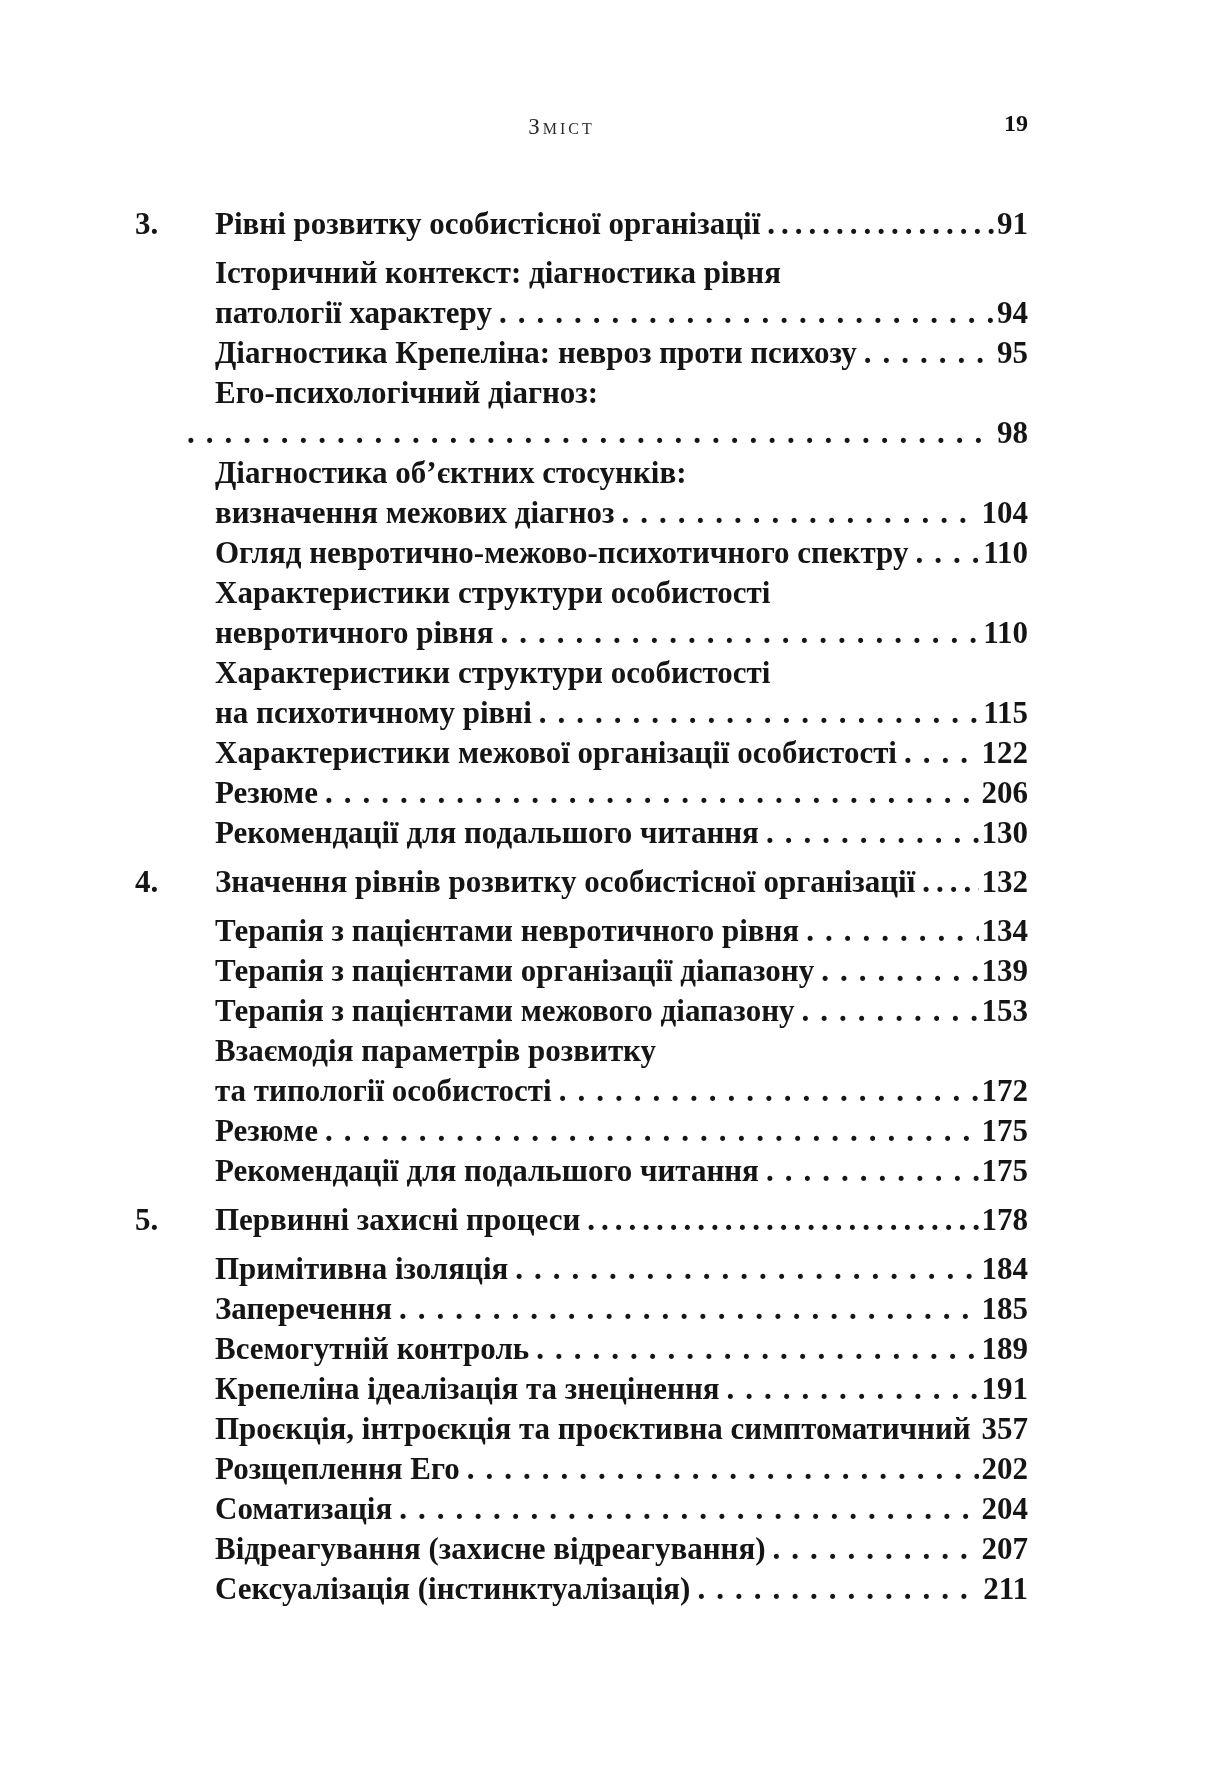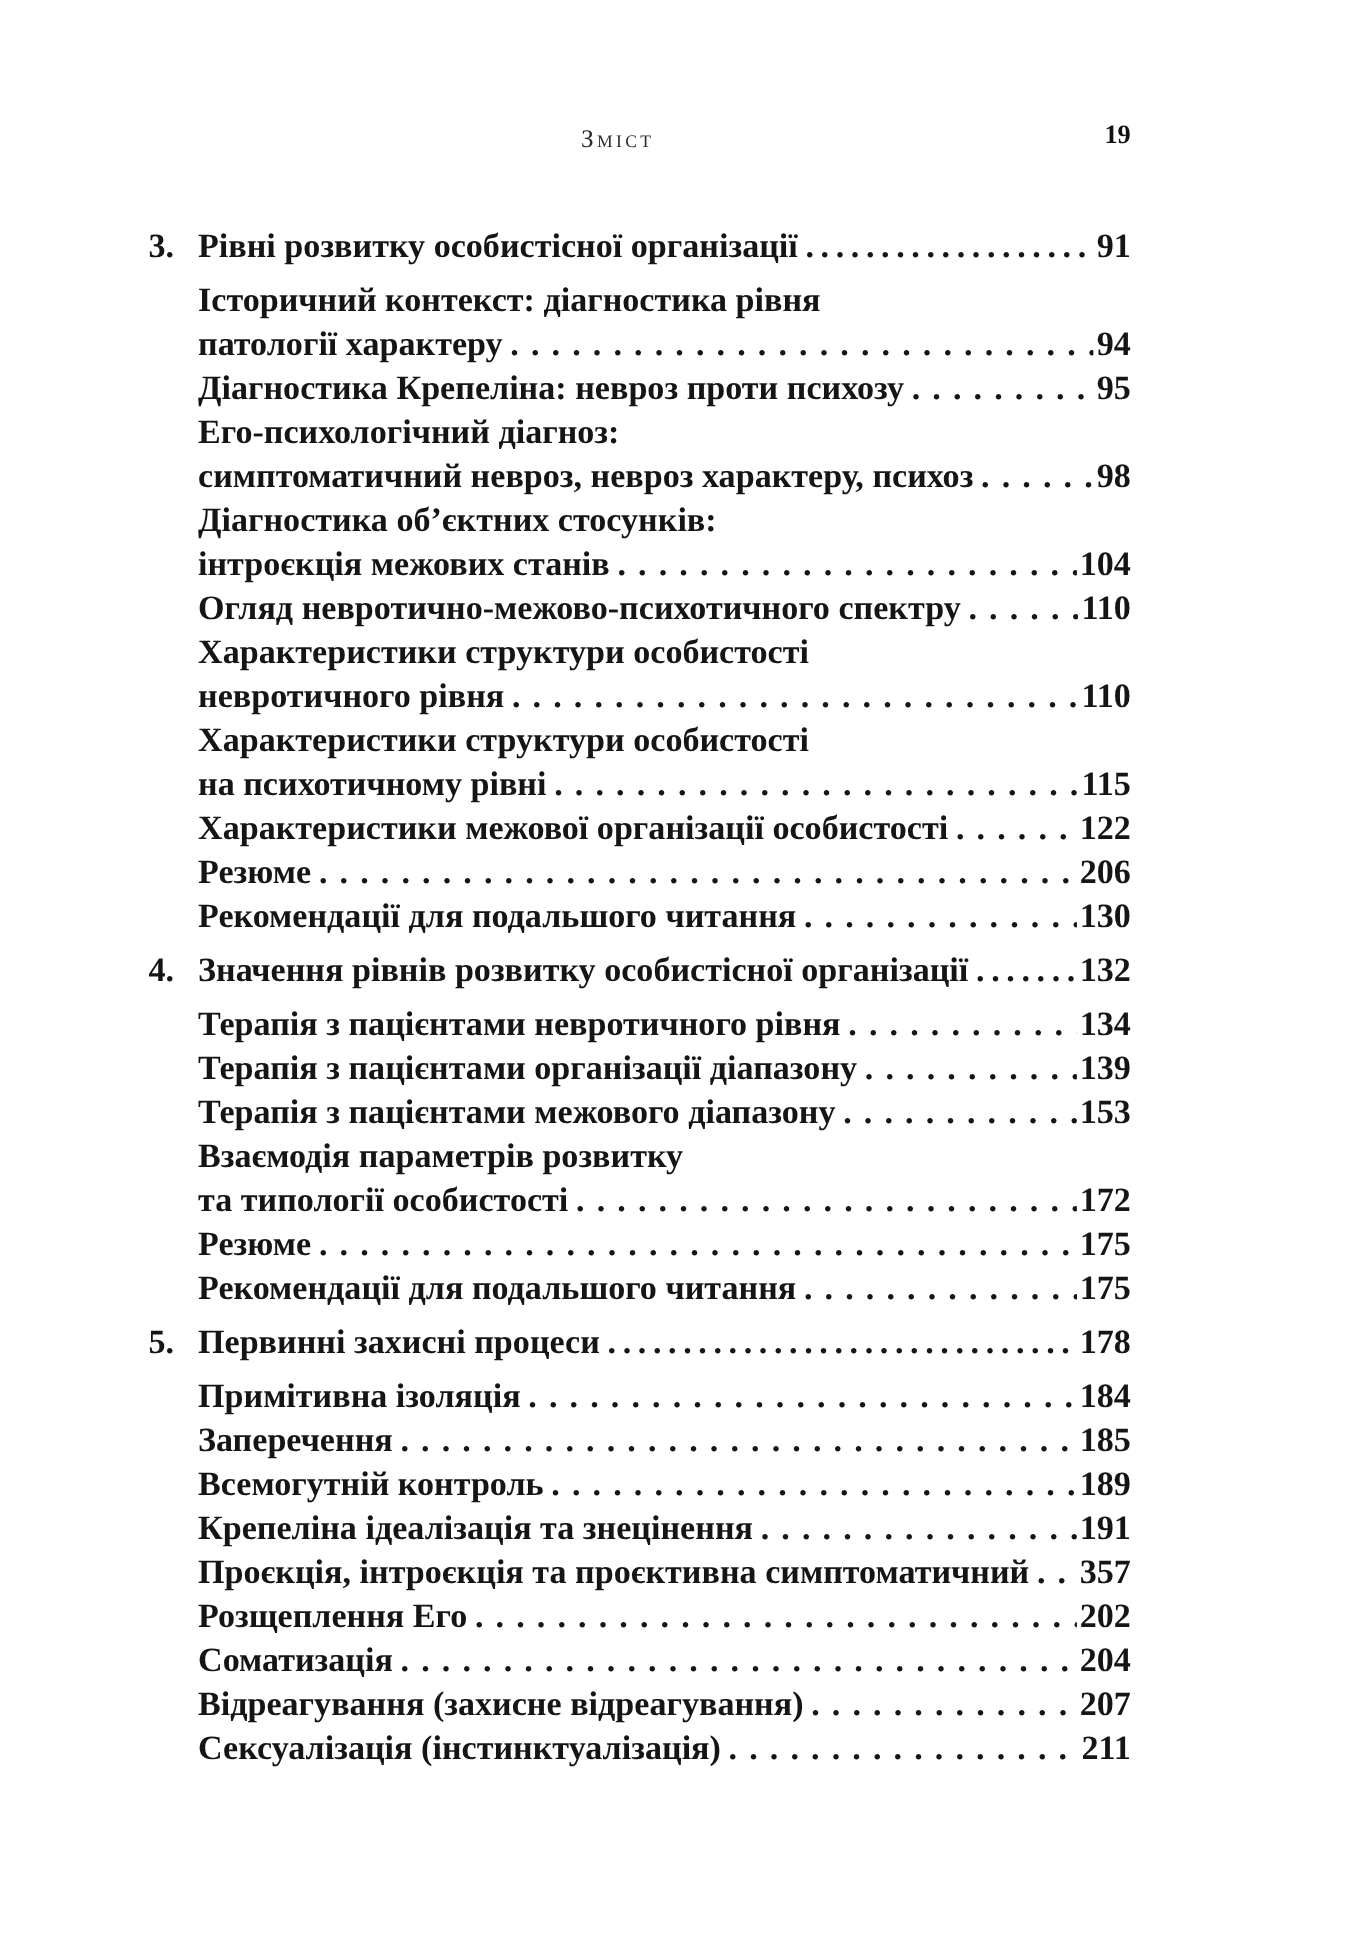--- a/index.html
+++ b/index.html
@@ -24,21 +24,21 @@
   }
   .runhead-num {
     position: absolute; right: 0; top: 6px;
     font-size: 24px; font-weight: bold; color: #111;
   }
 
   
   .toc { margin-top: 56px; font-size: 31px; line-height: 40px; }
   .row { display: flex; align-items: baseline; font-weight: bold; }
   .row .num { flex: none; width: 45px; }
-  .row .label { flex: none; white-space: nowrap; }
+  .row .label { flex: none; white-space: nowrap; margin-left: 35px; }
   .row .dots {
     flex: 1 1 auto; overflow: hidden; white-space: nowrap;
     margin-left: 7px; margin-right: 3px;
     min-width: 0;
   }
   .row .dots::after {
     content: "..................................................................................";
     letter-spacing: 11px;
   }
   .row .pg { flex: none; }
@@ -76,29 +76,28 @@
   </div>
         <div class="row entry">
     <span class="label">Діагностика Крепеліна: невроз проти психозу</span>
     <span class="dots"></span>
     <span class="pg">95</span>
   </div>
         <div class="row cont">
     <span class="label">Его-психологічний діагноз:</span>
   </div>
         <div class="row entry">
-    <span class="label">симптоматичний невроз, невроз характеру, психоз</span>
     <span class="dots"></span>
     <span class="pg">98</span>
   </div>
         <div class="row cont">
     <span class="label">Діагностика об’єктних стосунків:</span>
   </div>
         <div class="row entry">
-    <span class="label">інтроєкція межових станів</span>
+    <span class="label">визначення межових діагноз</span>
     <span class="dots"></span>
     <span class="pg">104</span>
   </div>
         <div class="row entry">
     <span class="label">Огляд невротично-межово-психотичного спектру</span>
     <span class="dots"></span>
     <span class="pg">110</span>
   </div>
         <div class="row cont">
     <span class="label">Характеристики структури особистості</span>

